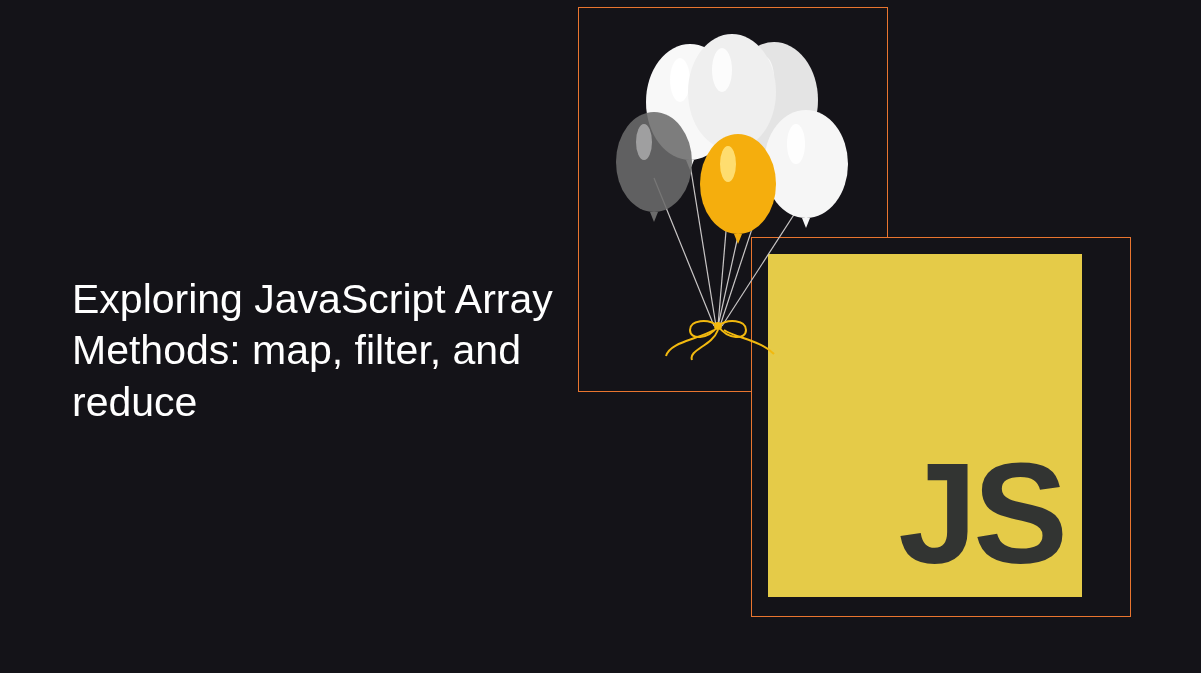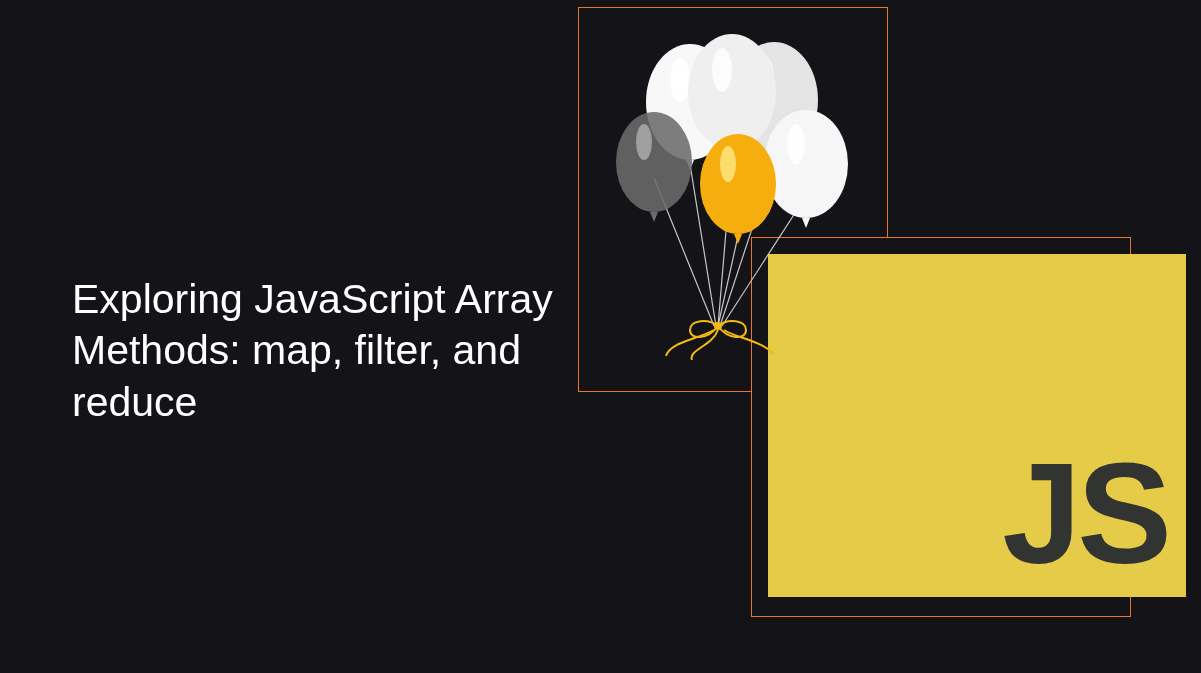--- a/index.html
+++ b/index.html
@@ -35,21 +35,21 @@
       top: 237px;
       width: 380px;
       height: 380px;
       border: 1px solid #e9752f;
       background: #141318;
     }
     .js-square {
       position: absolute;
       left: 768px;
       top: 254px;
-      width: 418px;
+      width: 314px;
       height: 343px;
       background: #e5cb48;
       display: flex;
       align-items: flex-end;
       justify-content: flex-end;
       padding: 0 18px 12px 0;
     }
     .js-square span {
       font-family: Arial, Helvetica, sans-serif;
       font-size: 142px;

